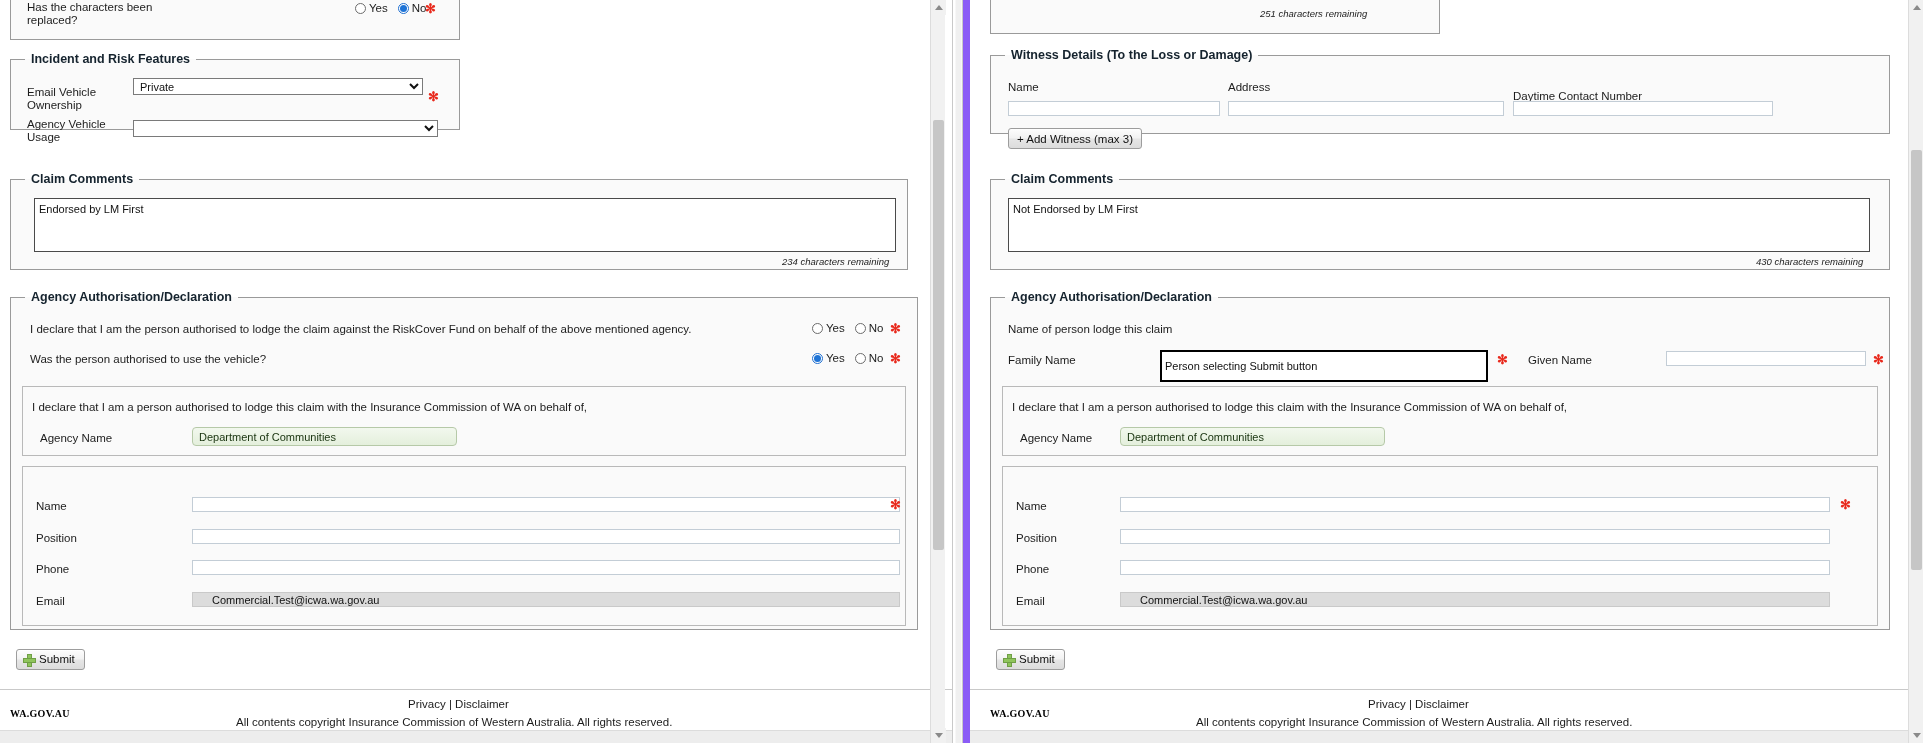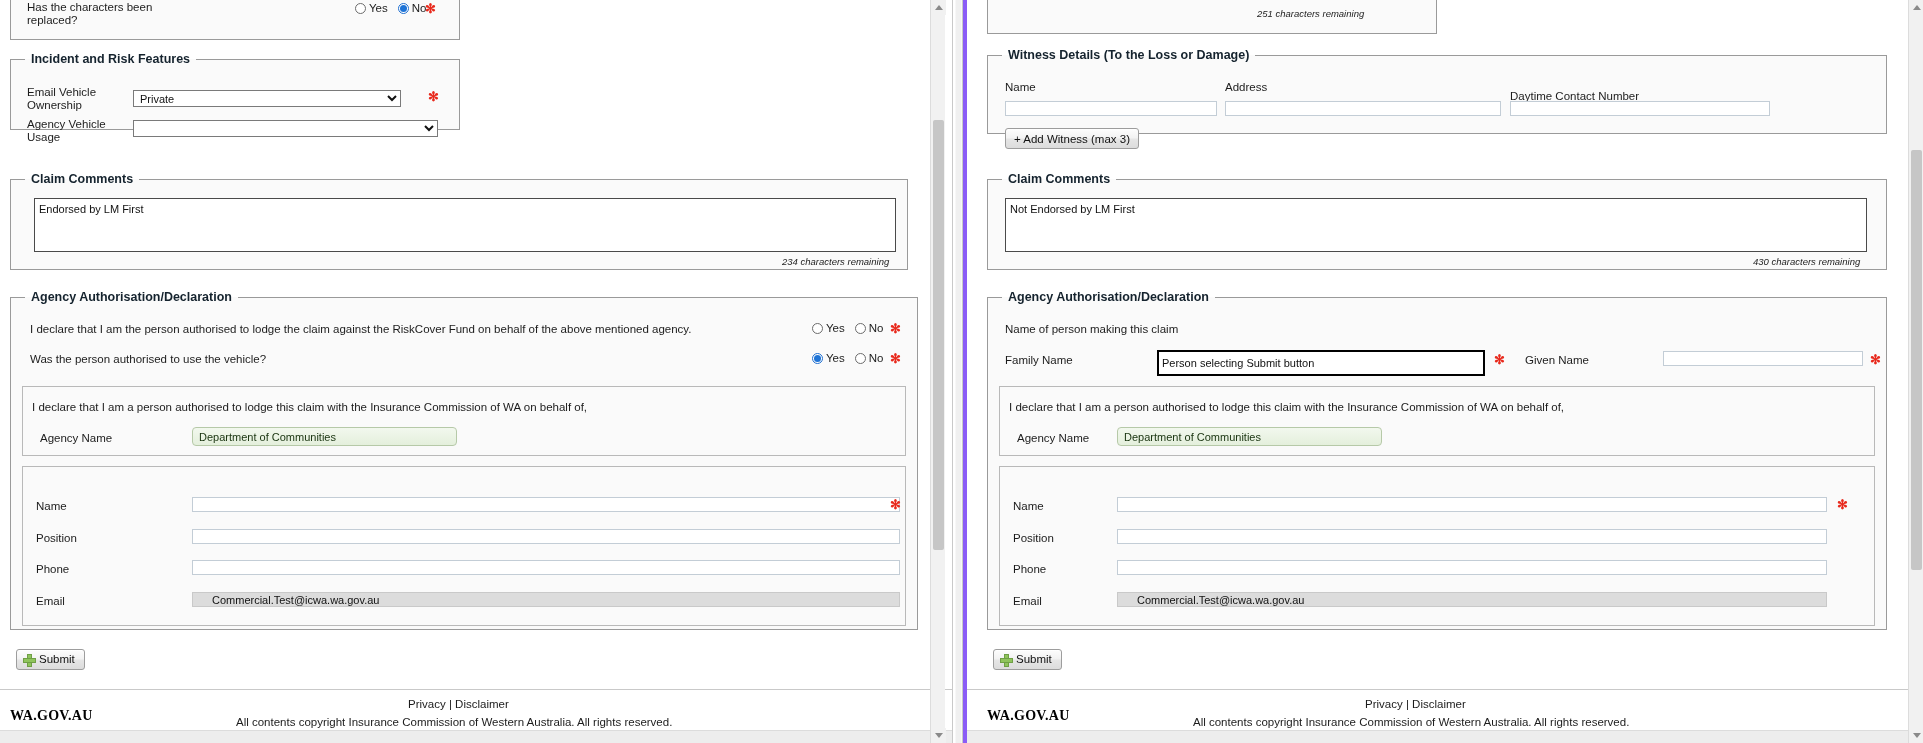--- a/index.html
+++ b/index.html
@@ -9,21 +9,21 @@
     background: #ffffff;
     font-family: "Liberation Sans", sans-serif;
     overflow: hidden;
   }
   .stage { position: relative; width: 1923px; height: 743px; background:#fff; }
 
   
   .panel { position: absolute; top: 0; height: 743px; background: #fff; overflow: hidden; }
   .panel-left  { left: 0;    width: 952px; }
   .panel-right { left: 963px; width: 960px; }
-  .panel-right .pane-inner { border-left: 4px solid #8b5cf6; }
+  .panel-right .pane-inner { border-left: 7px solid #8b5cf6; }
   .pane-inner { position: relative; width: 100%; height: 743px; background:#fff; }
 
   
   .vsep { position: absolute; top:0; width: 11px; height: 743px;
           background: linear-gradient(to right,#fff 0,#fff 2px,#f0f0f0 3px,#f0f0f0 8px,#fff 9px);
           border-left:1px solid #c9c9c9; border-right:1px solid #c9c9c9; }
 
   .scrollbar { position:absolute; top:0; right:0; width:15px; height:743px; background:#f1f1f1; border-left:1px solid #dcdcdc; }
   .scrollbar .thumb { position:absolute; left:2px; width:11px; background:#c6c6c6; border-radius:2px; }
   .scrollbar .arrow { position:absolute; left:0; width:15px; height:15px; background:#f1f1f1; }
@@ -56,21 +56,21 @@
     position:absolute; border:1px solid #c3cdd6; background:#fff;
     font-family:"Liberation Sans", sans-serif; font-size:11px; color:#111;
     padding:1px 19px; height:15px; outline:none;
   }
   input.tf.ro { background:#dcdcdc; border:1px solid #c9c9c9; }
   input.tf.green {
     background: linear-gradient(to bottom,#f2f8ee,#e4efdc);
     border:1px solid #b6c9a8; border-radius:4px; height:19px; font-size:11px;
     color:#18330f; padding-left:6px;
   }
-  input.tf.focused { border:2px solid #000; height:26px; padding:0 3px; }
+  input.tf.focused { border:2px solid #000; height:32px; padding:0 3px; }
 
   textarea.ta {
     position:absolute; border:1px solid #4a4a4a; background:#fff;
     font-family:"Liberation Sans", sans-serif; font-size:11px; color:#111;
     padding:3px 4px; resize:none; outline:none; line-height:14px;
   }
 
   select.sel {
     position:absolute; height:17px; font-size:11px;
     font-family:"Liberation Sans", sans-serif;
@@ -98,21 +98,21 @@
   .plus-icon { display:inline-block; width:11px; height:11px; position:relative; }
   .plus-icon::before, .plus-icon::after {
     content:""; position:absolute; background:#8fc45c; border:1px solid #6f9f45;
   }
   .plus-icon::before { left:4px; top:0; width:3px; height:11px; }
   .plus-icon::after  { left:0; top:4px; width:11px; height:3px; }
   .innerpanel { position:absolute; border:1px solid #b9b9b9; background:#fafafa; }
 
   
   .footer { position:absolute; left:0; width:100%; border-top:1px solid #c9c9c9; background:#fff; }
-  .footer .wagov { position:absolute; font-weight:bold; font-size:14px; letter-spacing:.3px; color:#000; font-family:"Liberation Serif", serif; }
+  .footer .wagov { position:absolute; font-weight:bold; font-size:10px; letter-spacing:.3px; color:#000; font-family:"Liberation Serif", serif; }
   .footer .links { position:absolute; font-size:11.5px; color:#1c1c1c; }
   .footer .copy { position:absolute; font-size:11.5px; color:#1c1c1c; }
   .footer a { color:#1c1c1c; text-decoration:none; }
   .footer .greystrip { position:absolute; left:0; width:100%; height:14px; background:#ededed; border-top:1px solid #dcdcdc; }
 </style>
 </head>
 <body>
 
 <div class="stage">
 
@@ -127,21 +127,21 @@
         <span class="rl">Yes</span>
         <span class="radio on"></span>
         <span class="rl">No</span>
       </div>
       <div class="req" style="left:425px; top:2px;">✻</div>
 
       <fieldset class="box" style="left:10px; top:52px; width:450px; height:78px;">
         <legend>Incident and Risk Features</legend>
       </fieldset>
       <div class="lbl" style="left:27px; top:86px; width:80px;">Email Vehicle Ownership</div>
-      <select class="sel" style="left:133px; top:90px; width:268px;">
+      <select class="sel" style="left:133px; top:78px; width:290px;">
         <option>Private</option>
       </select>
       <div class="req" style="left:428px; top:90px;">✻</div>
 
       <div class="lbl" style="left:27px; top:118px; width:90px;">Agency Vehicle Usage</div>
       <select class="sel" style="left:133px; top:120px; width:305px;">
         <option></option>
       </select>
 
       <fieldset class="box" style="left:10px; top:172px; width:898px; height:98px;">
@@ -243,21 +243,21 @@
       <fieldset class="box" style="left:20px; top:172px; width:900px; height:98px;">
         <legend>Claim Comments</legend>
       </fieldset>
       <textarea class="ta" style="left: 38px; top: 198px; width: 862px; height: 54px;">Not Endorsed by LM First</textarea>
       <div class="ital" style="left:786px; top:256px;">430  characters remaining</div>
 
       <fieldset class="box" style="left:20px; top:290px; width:900px; height:340px;">
         <legend>Agency Authorisation/Declaration</legend>
       </fieldset>
 
-      <div class="txt" style="left:38px; top:322px; width:400px;">Name of person making this claim</div>
+      <div class="txt" style="left:38px; top:322px; width:400px;">Name of person lodge this claim</div>
 
       <div class="lbl" style="left:38px; top:354px;">Family Name</div>
       <input class="tf focused" style="left: 190px; top: 350px; width: 328px;" value="Person selecting Submit button">
       <div class="req" style="left:527px; top:353px;">✻</div>
 
       <div class="lbl" style="left:558px; top:354px;">Given Name</div>
       <input class="tf" style="left: 696px; top: 351px; width: 200px;" value="">
       <div class="req" style="left:903px; top:353px;">✻</div>
 
       <div class="innerpanel" style="left:32px; top:386px; width:876px; height:70px;"></div>

